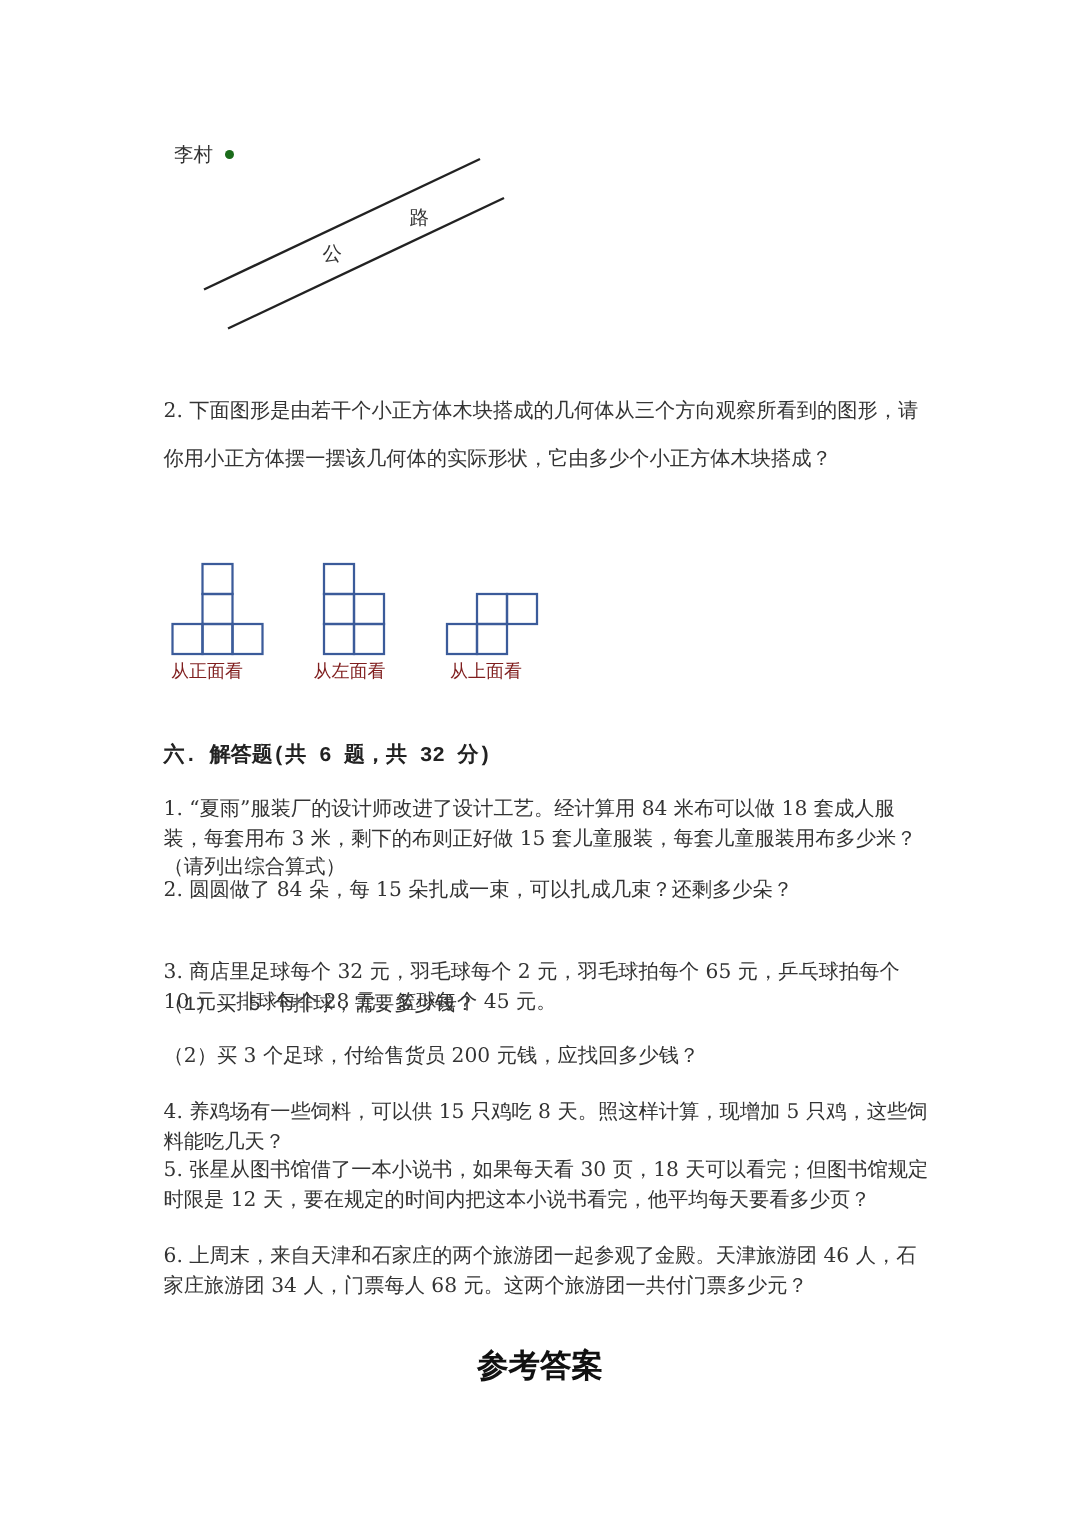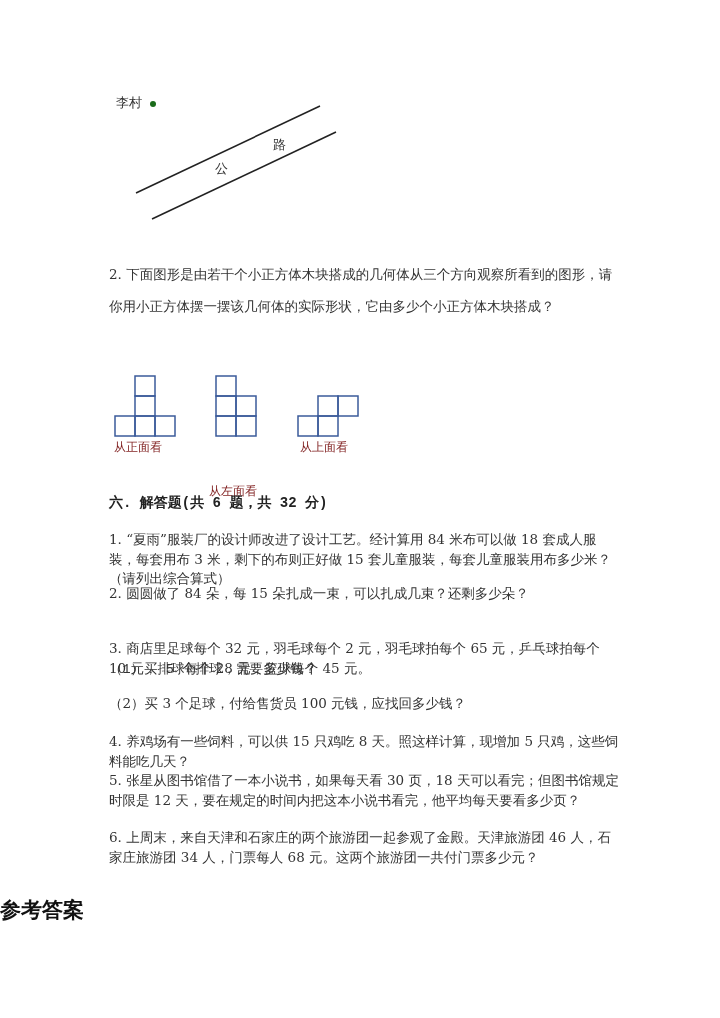--- a/index.html
+++ b/index.html
@@ -8,21 +8,21 @@
     .abs { position:absolute; }
     .village { left:116px; top:94px; font-family:"DejaVu Sans",sans-serif; font-size:13px; color:#333;text-align:center; }
     .dot { display:inline-block; width:6px; height:6px; border-radius:50%; background:#1a6b1a; margin-left:8px; vertical-align:middle; }
     .road-svg { left:100px; top:80px; }
     .road-char { font-family:"DejaVu Sans",sans-serif; font-size:13px; color:#333; }
     .q2 { left:109px; top:258px; width:510px; font-size:13.5px; line-height:32px; color:#333; }
     .view { font-family:Liberation Serif, serif; font-size:12px; color:#7f1d1d; }
     .section-title { left:109px; top:494px; font-size:14px; font-weight:bold; color:#222; font-family:Liberation Mono, monospace; }
     .para { left:109px; width:512px; font-size:13.5px; line-height:19.5px; color:#333; }
     .sub { left:109px; font-size:13.5px; color:#333; }
-    .answer-title { left:0; width:720px; top:896px; font-size:21px; font-weight:bold; color:#111; font-family:"DejaVu Sans",sans-serif; }
+    .answer-title { left:0; width:720px; top:896px; text-align:center; font-size:21px; font-weight:bold; color:#111; font-family:"DejaVu Sans",sans-serif; }
   </style>
 </head>
 <body>
 
 <div class="abs village">
   <span>李村</span><span class="dot"></span>
 </div>
 
 <svg class="abs road-svg" width="240" height="150">
   <line x1="36" y1="113" x2="220" y2="26" stroke="#222" stroke-width="1.6"></line>
@@ -46,36 +46,36 @@
 
 <svg class="abs" style="left:213px;top:374px;" width="50" height="64">
   <g fill="none" stroke="#3b5b9a" stroke-width="1.5">
     <rect x="3" y="2" width="20" height="20"></rect>
     <rect x="3" y="22" width="20" height="20"></rect>
     <rect x="23" y="22" width="20" height="20"></rect>
     <rect x="3" y="42" width="20" height="20"></rect>
     <rect x="23" y="42" width="20" height="20"></rect>
   </g>
 </svg>
-<span class="abs view" style="left:209px;top:439px;margin-top:44px;">从左面看</span>
+<span class="abs view" style="left:209px;top:439px;">从左面看</span>
 
 <svg class="abs" style="left:296px;top:394px;" width="66" height="44">
   <g fill="none" stroke="#3b5b9a" stroke-width="1.5">
     <rect x="22" y="2" width="20" height="20"></rect>
     <rect x="42" y="2" width="20" height="20"></rect>
     <rect x="2" y="22" width="20" height="20"></rect>
     <rect x="22" y="22" width="20" height="20"></rect>
   </g>
 </svg>
 <span class="abs view" style="left:300px;top:439px;">从上面看</span>
 
 <div class="abs section-title">六. 解答题(共 6 题，共 32 分)</div>
 
 <div class="abs para" style="top:530px;">1. “夏雨”服装厂的设计师改进了设计工艺。经计算用 84 米布可以做 18 套成人服装，每套用布 3 米，剩下的布则正好做 15 套儿童服装，每套儿童服装用布多少米？（请列出综合算式）</div>
 <div class="abs para" style="top:584px;">2. 圆圆做了 84 朵，每 15 朵扎成一束，可以扎成几束？还剩多少朵？</div>
 <div class="abs para" style="top:603px;margin-top:36px;">3. 商店里足球每个 32 元，羽毛球每个 2 元，羽毛球拍每个 65 元，乒乓球拍每个 10 元，排球每个 28 元，篮球每个 45 元。</div>
 <div class="abs sub" style="top:660px;font-family:Liberation Mono, monospace;">（1）买 5 个排球，需要多少钱？</div>
-<div class="abs sub" style="top:695px;">（2）买 3 个足球，付给售货员 100 元钱，应找回多少钱？</div>
+<div class="abs sub" style="top:695px;">（2）买 3 个足球，付给售货员 200 元钱，应找回多少钱？</div>
 <div class="abs para" style="top:732px;">4. 养鸡场有一些饲料，可以供 15 只鸡吃 8 天。照这样计算，现增加 5 只鸡，这些饲料能吃几天？</div>
 <div class="abs para" style="top:771px;">5. 张星从图书馆借了一本小说书，如果每天看 30 页，18 天可以看完；但图书馆规定时限是 12 天，要在规定的时间内把这本小说书看完，他平均每天要看多少页？</div>
 <div class="abs para" style="top:828px;">6. 上周末，来自天津和石家庄的两个旅游团一起参观了金殿。天津旅游团 46 人，石家庄旅游团 34 人，门票每人 68 元。这两个旅游团一共付门票多少元？</div>
 
 <div class="abs answer-title">参考答案</div>
 
 </body></html>

